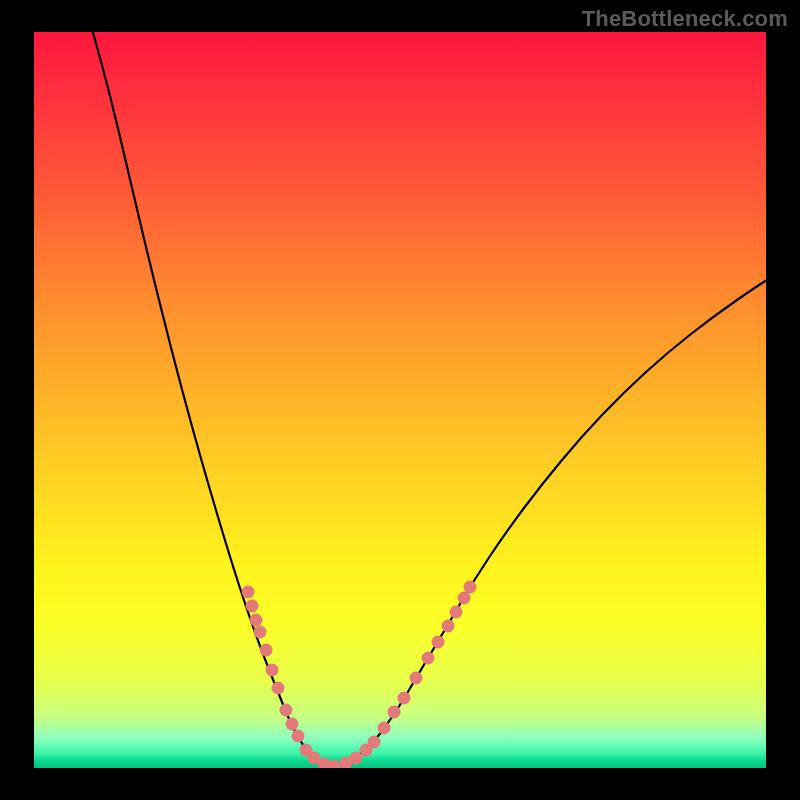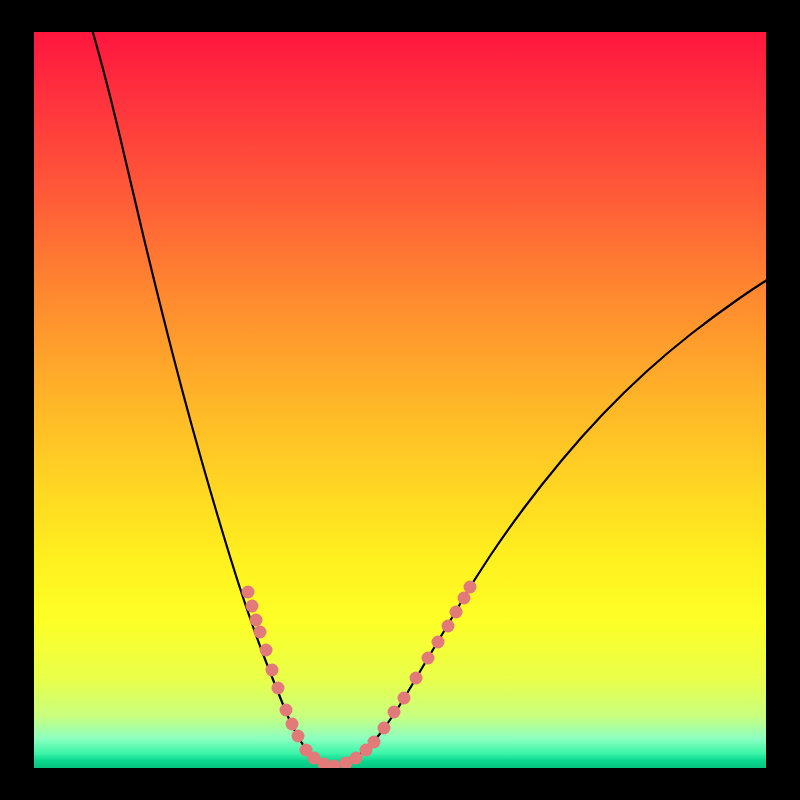--- a/index.html
+++ b/index.html
@@ -72,20 +72,21 @@
     stroke-linejoin: round;
   }
   .dot {
     fill: #e27a7a;
   }
 </style>
 </head>
 <body>
 
 <div class="frame">
+  <div class="watermark">TheBottleneck.com</div>
 
   <div class="plot">
     <div class="gradient"></div>
 
     <svg class="curve" viewBox="0 0 732 736" preserveAspectRatio="none">
       <path id="curve-path" class="curve-line" d="M 56 -10 Q 56 -10 63 15 Q 70 40 77.5 70 Q 85 100 92.5 132.5 Q 100 165 109 202.5 Q 118 240 128 280 Q 138 320 148 357.5 Q 158 395 168 430 Q 178 465 187 495 Q 196 525 204 550 Q 212 575 220 597.5 Q 228 620 236 640 Q 244 660 250 675 Q 256 690 262 701 Q 268 712 273 718.5 Q 278 725 283 728.5 Q 288 732 294 733 Q 300 734 306 732.5 Q 312 731 318 727.5 Q 324 724 331 718 Q 338 712 345 703 Q 352 694 360 682 Q 368 670 378 653 Q 388 636 400 616 Q 412 596 426 572 Q 440 548 456 524 Q 472 500 490 476 Q 508 452 528 428 Q 548 404 569 382 Q 590 360 612 340 Q 634 320 657 302 Q 680 284 703 268 Q 726 252 738 245 T 750 238"></path>
       <g id="dots">
           <circle cx="214" cy="560" r="6.5" class="dot"></circle>
           <circle cx="218" cy="574" r="6.5" class="dot"></circle>
           <circle cx="222" cy="588" r="6.5" class="dot"></circle>

